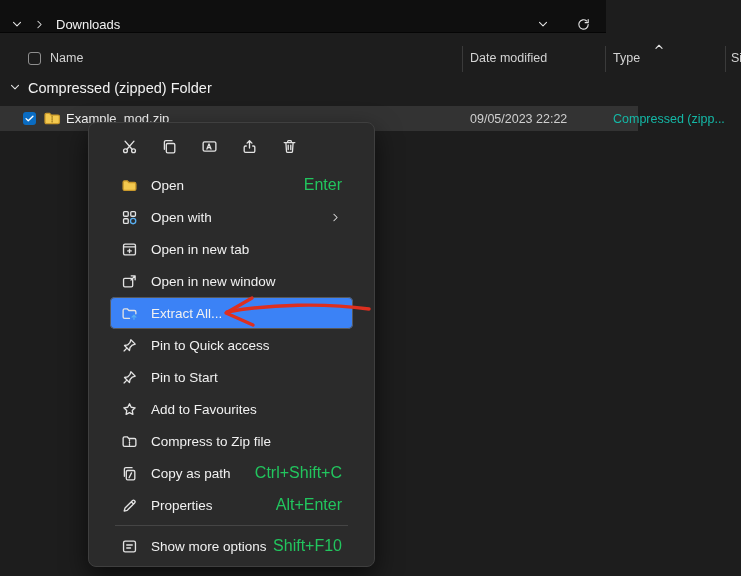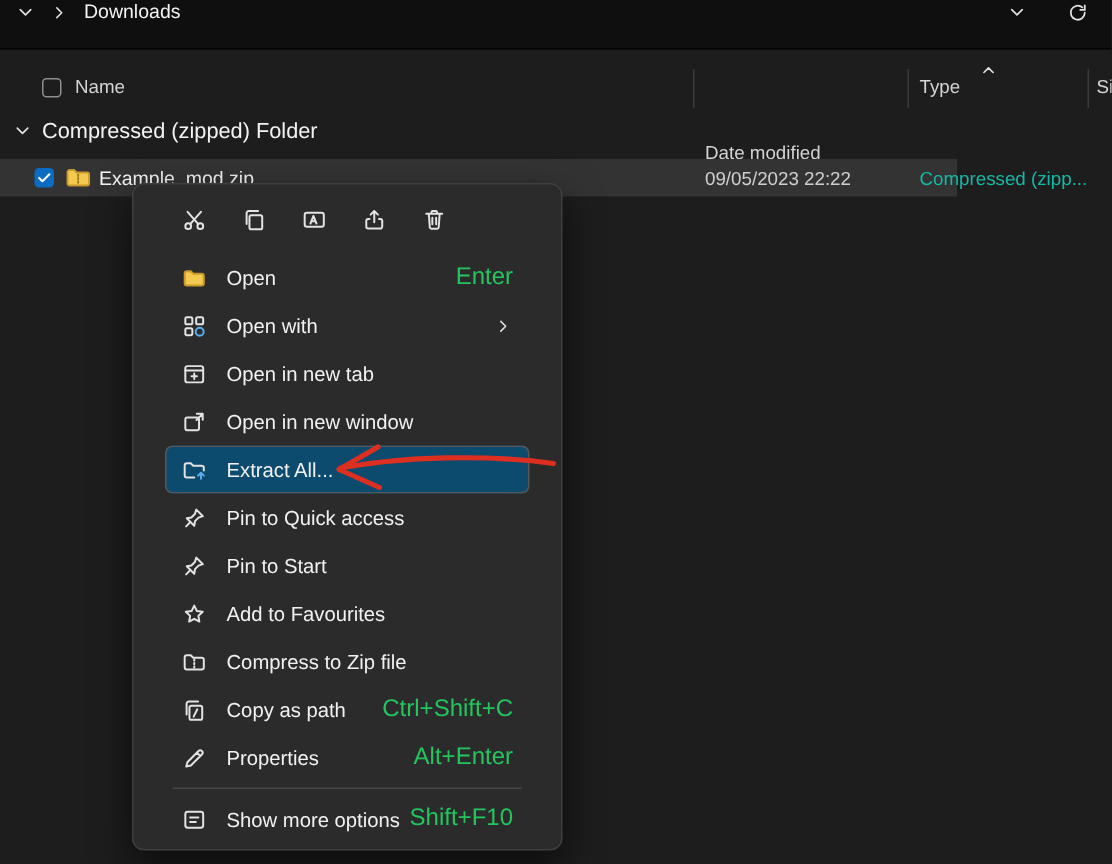--- a/index.html
+++ b/index.html
@@ -8,22 +8,22 @@
     width:741px; height:576px; position:relative; overflow:hidden;
     background:#1d1d1d; color:#f0f0f0;
     font-family:"Liberation Sans", sans-serif; font-size:13px;
   }
   svg.ic { stroke:#e3e3e3; fill:none; stroke-width:1.25; stroke-linecap:round; stroke-linejoin:round; display:block; }
   svg.ic .blue { stroke:#59aef0; }
   svg.ic .fold { fill:#f3c94f; stroke:#c9992b; }
 
   
   .topbar {
-    position:absolute; top:0; left:0; width:741px; height:33px;
-    background:#0f0f0f; display:flex; align-items:flex-start; padding:0 12px 0 6px;
+    position:absolute; top:0; left:0; width:606px; height:33px;
+    background:#0f0f0f; display:flex; align-items:flex-end; padding:0 12px 0 6px;
     border-bottom:1px solid #050505;
   }
   .topbar .crumb-title { margin-left:6px; font-size:13px; color:#f2f2f2; }
   .tb-ic { width:16px; height:16px; display:flex; align-items:center; justify-content:center; margin:0 3px; }
   .topbar .spacer { flex:1; }
   .topbar .right { display:flex; align-items:center; gap:18px; }
 
   
   .listhead { position:absolute; top:46px; left:0; width:741px; height:26px; color:#d3d3d3; font-size:12.5px; }
   .listhead .cell { position:absolute; top:5px; white-space:nowrap; }
@@ -61,21 +61,21 @@
   }
   .qa-row { display:flex; align-items:center; height:38px; padding:0 8px; margin-bottom:4px; gap:8px; }
   .qa-btn {
     width:32px; height:30px; display:flex; align-items:center; justify-content:center;
     border-radius:5px; cursor:default;
   }
   .menu-item {
     height:32px; margin:0 5px; padding:0 11px; border-radius:5px;
     display:flex; align-items:center; position:relative;
   }
-  .menu-item.hl { background:#0c4a6e; box-shadow:0 0 0 1px #585858 inset; }
+  .menu-item.hl { background:#3b82f6; box-shadow:0 0 0 1px #585858 inset; }
   .mi-icon { width:17px; height:17px; display:flex; align-items:center; justify-content:center; flex:0 0 auto; }
   .mi-label { margin-left:13px; font-size:13.5px; color:#f1f1f1; white-space:nowrap; }
   .mi-shortcut { margin-left:auto; font-size:16px; color:#22c55e; white-space:nowrap; }
   .mi-chevron { margin-left:auto; width:14px; height:14px; display:flex; align-items:center; justify-content:center; }
   .menu-sep { height:1px; background:#454545; margin:4px 10px; }
 
   
   .anno { position:absolute; left:0; top:0; width:741px; height:576px; z-index:20; pointer-events:none; }
 </style>
 </head>
@@ -105,21 +105,21 @@
           <path d="M13 8a5 5 0 1 1-1.7-3.8M13 2.8V6h-3.2"></path>
         </svg>
     </span>
   </span>
 </div>
 
 <div class="listhead">
   <span class="cb"></span>
   <span class="cell" style="left:50px;">Name</span>
   <span class="col-div" style="left:462px;"></span>
-  <span class="cell" style="left:470px;margin-top:44px;">Date modified</span>
+  <span class="cell" style="left:470px;">Date modified</span>
   <span class="col-div" style="left:605px;"></span>
   <span class="cell" style="left:613px;">Type</span>
   <span class="sort-ind">
     <svg class="ic" viewBox="0 0 16 16" width="14" height="14">
         <path d="M4.5 9.5 8 6l3.5 3.5"></path>
       </svg>
   </span>
   <span class="col-div" style="left:725px;"></span>
   <span class="cell" style="left:731px;">Si</span>
 </div>

